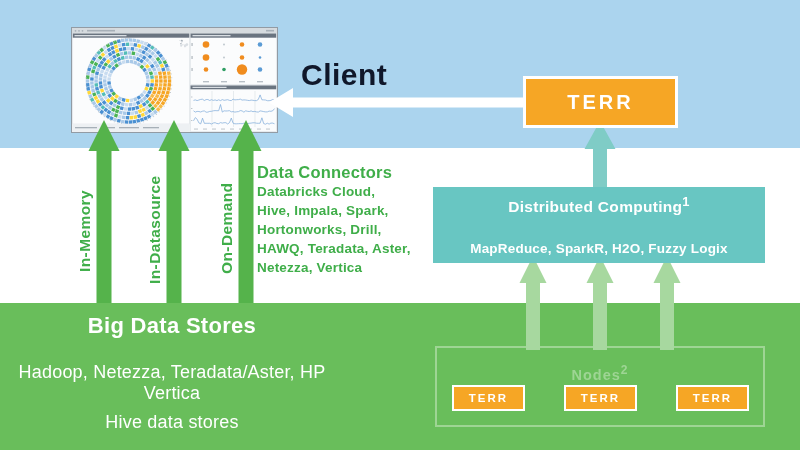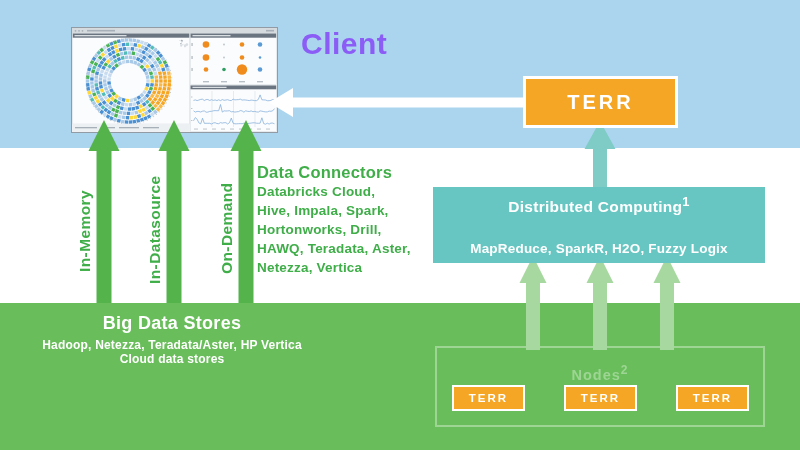--- a/index.html
+++ b/index.html
@@ -34,22 +34,22 @@
             justify-content:center;color:#fff;font-size:20px;font-weight:bold;
             letter-spacing:3px;z-index:10}
 
   .dc-box{position:absolute;left:433px;top:187px;width:332px;height:76px;box-sizing:border-box;
           display:flex;flex-direction:column;align-items:center;justify-content:center;
           gap:25px;color:#fff;text-align:center;z-index:10}
   .dc-title{font-size:15.5px;font-weight:bold;letter-spacing:.3px}
   .dc-sub{font-size:13.5px;font-weight:bold;letter-spacing:.2px}
 
   .stores{position:absolute;left:12px;top:313px;width:320px;text-align:center;color:#fff;z-index:6}
-  .stores-title{font-size:18px;font-weight:bold;letter-spacing:.3px;margin-bottom:4px}
-  .stores-line{font-size:12px;font-weight:bold;letter-spacing:.2px;margin-top:0}
+  .stores-title{font-size:22px;font-weight:bold;letter-spacing:.3px;margin-bottom:23px}
+  .stores-line{font-size:18px;font-weight:normal;letter-spacing:.2px;margin-top:8px}
 
   .nodes-box{position:absolute;left:435px;top:346px;width:330px;height:81px;
              border:2px solid #9ed594;box-sizing:border-box;text-align:center;z-index:4}
   .nodes-label{margin-top:15px;font-size:14.5px;font-weight:bold;letter-spacing:1px}
 
   .terr-mini{position:absolute;top:385px;width:73px;height:26px;border:2px solid #fff;
              box-sizing:border-box;display:flex;align-items:center;justify-content:center;
              color:#fff;font-size:11.5px;font-weight:bold;letter-spacing:2px;z-index:11}
   #terr-mini-1{left:452px}
   #terr-mini-2{left:564px}
@@ -484,21 +484,21 @@
           <rect x="149" y="100.6" width="4" height="0.9" fill="#b7bfc6"></rect>
           <rect x="158" y="100.6" width="4" height="0.9" fill="#b7bfc6"></rect>
           <rect x="167" y="100.6" width="4" height="0.9" fill="#b7bfc6"></rect>
           <rect x="176" y="100.6" width="4" height="0.9" fill="#b7bfc6"></rect>
           <rect x="185" y="100.6" width="4" height="0.9" fill="#b7bfc6"></rect>
           <rect x="194" y="100.6" width="4" height="0.9" fill="#b7bfc6"></rect>
         </g>
       </svg>
   </div>
 
-  <div class="client-title" style="color: #8b5cf6;">Client</div>
+  <div class="client-title" style="color: #0f172a; margin-top: 31px;">Client</div>
 
   <svg id="arrow-layer" width="800" height="450" viewBox="0 0 800 450">
       <polygon points="533,256 546.5,283 540,283 540,350 526,350 526,283 519.5,283" fill="#a7d89f"></polygon>
       <polygon points="600,256 613.5,283 607,283 607,350 593,350 593,283 586.5,283" fill="#a7d89f"></polygon>
       <polygon points="667,256 680.5,283 674,283 674,350 660,350 660,283 653.5,283" fill="#a7d89f"></polygon>
       <polygon points="600,121 615.5,149 607,149 607,188 593,188 593,149 584.5,149" fill="#7fccc6"></polygon>
       <polygon points="104,120 119.5,151 111.5,151 111.5,303 96.5,303 96.5,151 88.5,151" fill="#55b34b"></polygon>
       <polygon points="174,120 189.5,151 181.5,151 181.5,303 166.5,303 166.5,151 158.5,151" fill="#55b34b"></polygon>
       <polygon points="246,120 261.5,151 253.5,151 253.5,303 238.5,303 238.5,151 230.5,151" fill="#55b34b"></polygon>
       <polygon points="269,102.5 293,88 293,97.5 525,97.5 525,107.5 293,107.5 293,117" fill="#ffffff"></polygon>
@@ -520,21 +520,21 @@
   <div class="terr-box" style="background: rgb(246, 166, 37);">TERR</div>
 
   <div class="dc-box" style="background: rgb(104, 198, 194);">
     <div class="dc-title"><span>Distributed Computing</span><sup>1</sup></div>
     <div class="dc-sub">MapReduce, SparkR, H2O, Fuzzy Logix</div>
   </div>
 
   <div class="stores">
     <div class="stores-title">Big Data Stores</div>
     <div class="stores-line">Hadoop, Netezza, Teradata/Aster, HP Vertica</div>
-    <div class="stores-line">Cloud data stores</div>
+    <div class="stores-line">Hive data stores</div>
   </div>
 
   <div class="nodes-box" style="border-color: rgb(158, 213, 148);">
     <div class="nodes-label" style="color: rgb(158, 213, 148);"><span>Nodes</span><sup>2</sup></div>
   </div>
 
   <div class="terr-mini" id="terr-mini-1" style="background: rgb(246, 166, 37);">TERR</div>
   <div class="terr-mini" id="terr-mini-2" style="background: rgb(246, 166, 37);">TERR</div>
   <div class="terr-mini" id="terr-mini-3" style="background: rgb(246, 166, 37);">TERR</div>
 

